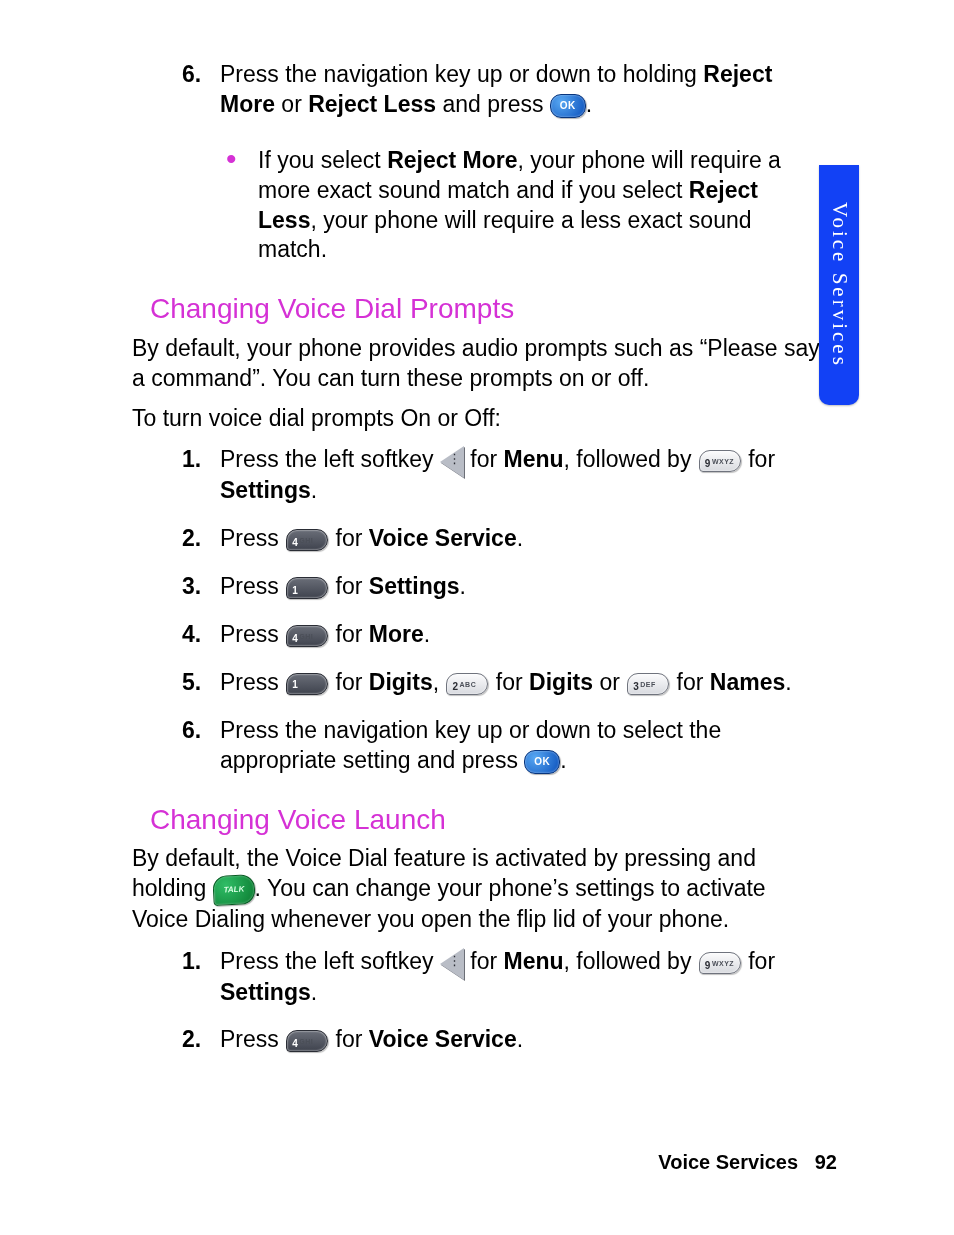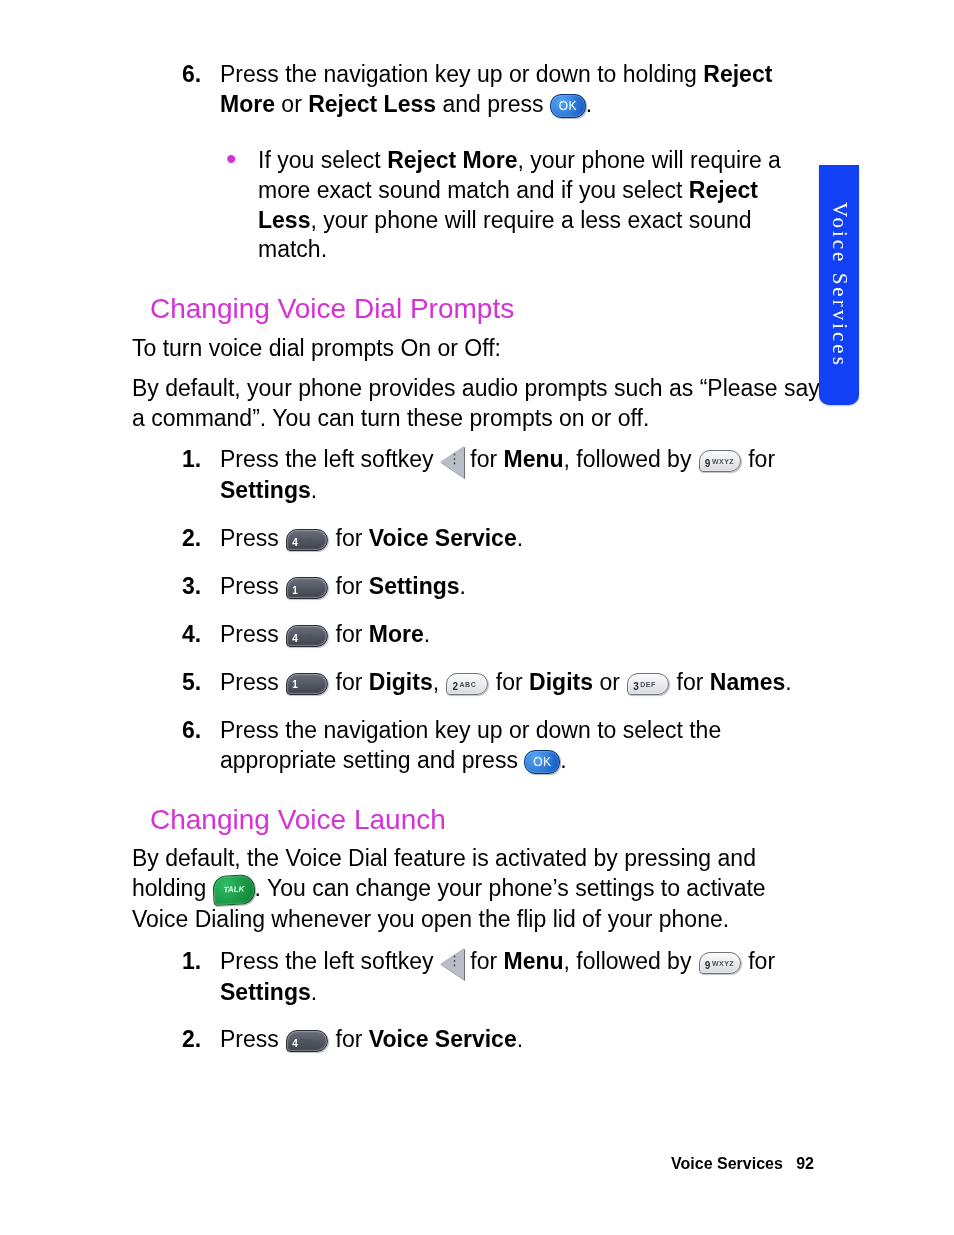--- a/index.html
+++ b/index.html
@@ -126,22 +126,22 @@
 
   .key-ok {
     display: inline-block;
     vertical-align: middle;
     width: 34px; height: 22px;
     border-radius: 11px;
     background: radial-gradient(circle at 30% 30%, #57a7f2, #0a4fbb);
     border: 1px solid #08357d;
     box-shadow: 1px 1px 1px rgba(0,0,0,.3), inset 0 0 2px rgba(255,255,255,.6);
     color: #fff;
-    font-size: 12px;
-    font-weight: 400;
+    font-size: 10px;
+    font-weight: 700;
     text-align: center;
     line-height: 22px;
     letter-spacing: .5px;
   }
 
   .key-softkey {
     display: inline-block;
     vertical-align: middle;
     width: 24px; height: 30px;
     position: relative;
@@ -171,24 +171,24 @@
     border:1px solid #065a22;
     box-shadow:1px 1px 1px rgba(0,0,0,.3), inset 0 0 2px rgba(255,255,255,.5);
     color:#d7ffe3; font-size:8px; font-weight:700; text-align:center; line-height:28px;
     font-style:italic;
     transform: rotate(-3deg);
   }
 
   
   .page-footer {
     position: absolute;
-    right: 140px;
+    right: 117px;
     bottom: 60px;
     font-weight: 700;
-    font-size: 16px;
+    font-size: 20px;
   }
 </style>
 </head>
 <body>
 
 <div class="page">
 
   <div class="side-tab">
     <span>Voice Services</span>
   </div>
@@ -197,22 +197,22 @@
     <li>
       <span>Press the navigation key up or down to holding </span><b>Reject More</b><span> or </span><b>Reject Less</b><span> and press </span><span class="key-ok">OK</span><span>.</span>
     </li>
   </ol>
 
   <div class="bullet">
     <span>If you select </span><b>Reject More</b><span>, your phone will require a more exact sound match and if you select </span><b>Reject Less</b><span>, your phone will require a less exact sound match.</span>
   </div>
 
   <h2>Changing Voice Dial Prompts</h2>
+  <p class="intro">By default, your phone provides audio prompts such as “Please say a command”. You can turn these prompts on or off.</p>
   <p class="intro">To turn voice dial prompts On or Off:</p>
-  <p class="intro">By default, your phone provides audio prompts such as “Please say a command”. You can turn these prompts on or off.</p>
 
   <ol>
     <li>
       <span>Press the left softkey </span><span class="key-softkey"></span><span> for </span><b>Menu</b><span>, followed by </span><span class="key"><span>9</span><sup>WXYZ</sup></span><span> for </span><b>Settings</b><span>.</span>
     </li>
     <li>
       <span>Press </span><span class="key dark"><span>4</span><sup>GHI</sup></span><span> for </span><b>Voice Service</b><span>.</span>
     </li>
     <li>
       <span>Press </span><span class="key dark"><span>1</span><sup></sup></span><span> for </span><b>Settings</b><span>.</span>

